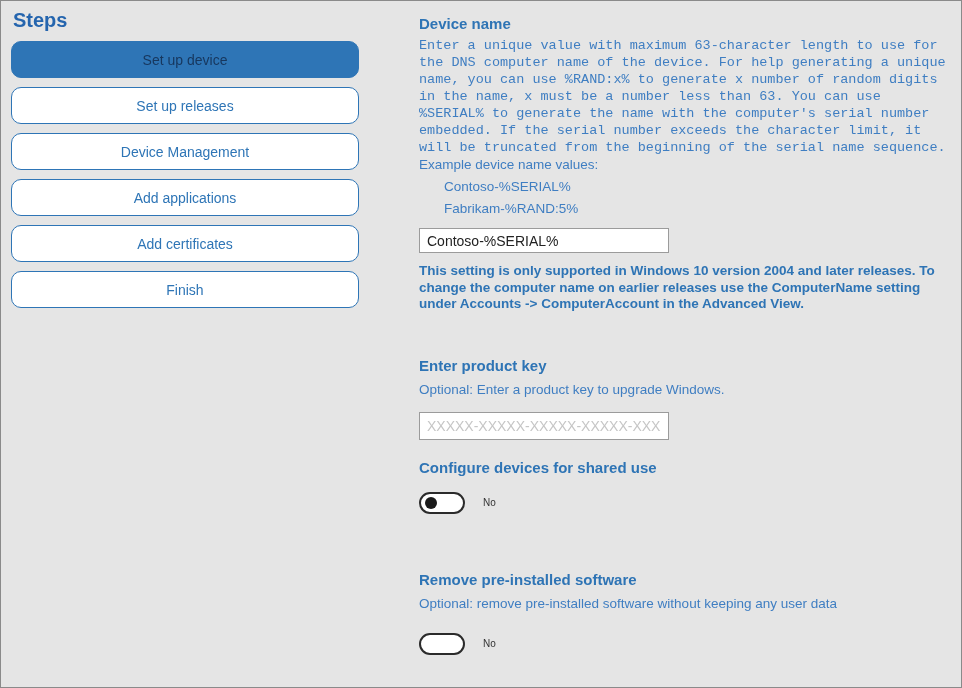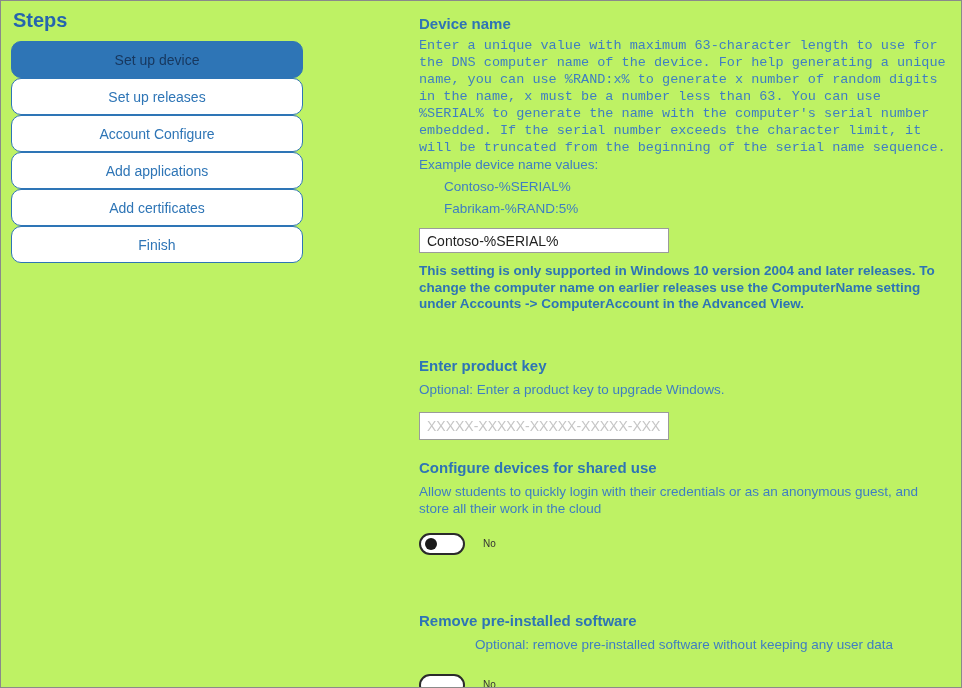--- a/index.html
+++ b/index.html
@@ -3,43 +3,44 @@
 <meta charset="utf-8">
 <style>
   * { box-sizing: border-box; margin: 0; padding: 0; }
   html, body { background: #fff; }
   body { font-family: "Liberation Sans", sans-serif; }
 
   .page {
     position: relative;
     width: 962px;
     height: 688px;
-    background: #bef264;
+    background: #e5e5e5;
     border: 1px solid #8a8a8a;
     overflow: hidden;
   }
 
   
   .sidebar {
     position: absolute;
     left: 10px;
     top: 0;
     width: 292px;
   }
   .sidebar-heading {
     margin-top: 8px;
     margin-left: 2px;
     font-size: 20px;
     font-weight: bold;
     color: #2565ae;
   }
   .steps-list { margin-top: 9px; }
   .step-btn {
-    width: 292px;
+    width: 348px;
     height: 37px;
+    margin-bottom: 9px;
     border: 1.5px solid #2e75b6;
     border-radius: 10px;
     background: #ffffff;
     color: #2e75b6;
     font-size: 14px;
     display: flex;
     align-items: center;
     justify-content: center;
     cursor: pointer;
   }
@@ -118,34 +119,34 @@
     height: 12px;
     background: #1a1a1a;
     border-radius: 50%;
   }
   .toggle-label {
     margin-left: 18px;
     font-size: 10px;
     color: #333333;
   }
   .h-remove { margin-top: 57px; }
-  .remove-desc { margin-top: 7px; text-align: center; }
+  .remove-desc { margin-top: 7px; }
   .remove-toggle-row { margin-top: 21px; }
 </style>
 </head>
 <body>
 
 <div class="page">
 
   <div class="sidebar">
     <div class="sidebar-heading">Steps</div>
     <div class="steps-list">
       <button class="step-btn active">Set up device</button>
       <button class="step-btn">Set up releases</button>
-      <button class="step-btn">Account Configure</button>
+      <button class="step-btn">Device Management</button>
       <button class="step-btn">Add applications</button>
       <button class="step-btn">Add certificates</button>
       <button class="step-btn">Finish</button>
     </div>
   </div>
 
   <div class="main">
 
     <div class="section-heading h-device">Device name</div>
     <div class="body-text device-desc">Enter a unique value with maximum 63-character length to use for the DNS computer name of the device. For help generating a unique name, you can use %RAND:x% to generate x number of random digits in the name, x must be a number less than 63. You can use %SERIAL% to generate the name with the computer's serial number embedded. If the serial number exceeds the character limit, it will be truncated from the beginning of the serial name sequence.</div>
@@ -153,21 +154,20 @@
     <div class="body-text example-item">Contoso-%SERIAL%</div>
     <div class="body-text example-item">Fabrikam-%RAND:5%</div>
     <input class="text-input device-input" type="text" value="Contoso-%SERIAL%" style="">
     <div class="device-note">This setting is only supported in Windows 10 version 2004 and later releases. To change the computer name on earlier releases use the ComputerName setting under Accounts -&gt; ComputerAccount in the Advanced View.</div>
 
     <div class="section-heading h-product">Enter product key</div>
     <div class="body-text product-desc">Optional: Enter a product key to upgrade Windows.</div>
     <input class="text-input product-input" type="text" placeholder="XXXXX-XXXXX-XXXXX-XXXXX-XXXXX" style="">
 
     <div class="section-heading h-shared">Configure devices for shared use</div>
-    <div class="body-text shared-desc">Allow students to quickly login with their credentials or as an anonymous guest, and store all their work in the cloud</div>
     <div class="toggle-row shared-toggle-row">
       <div class="toggle">
         <div class="toggle-knob"></div>
       </div>
       <span class="toggle-label">No</span>
     </div>
 
     <div class="section-heading h-remove">Remove pre-installed software</div>
     <div class="body-text remove-desc">Optional: remove pre-installed software without keeping any user data</div>
     <div class="toggle-row remove-toggle-row">

